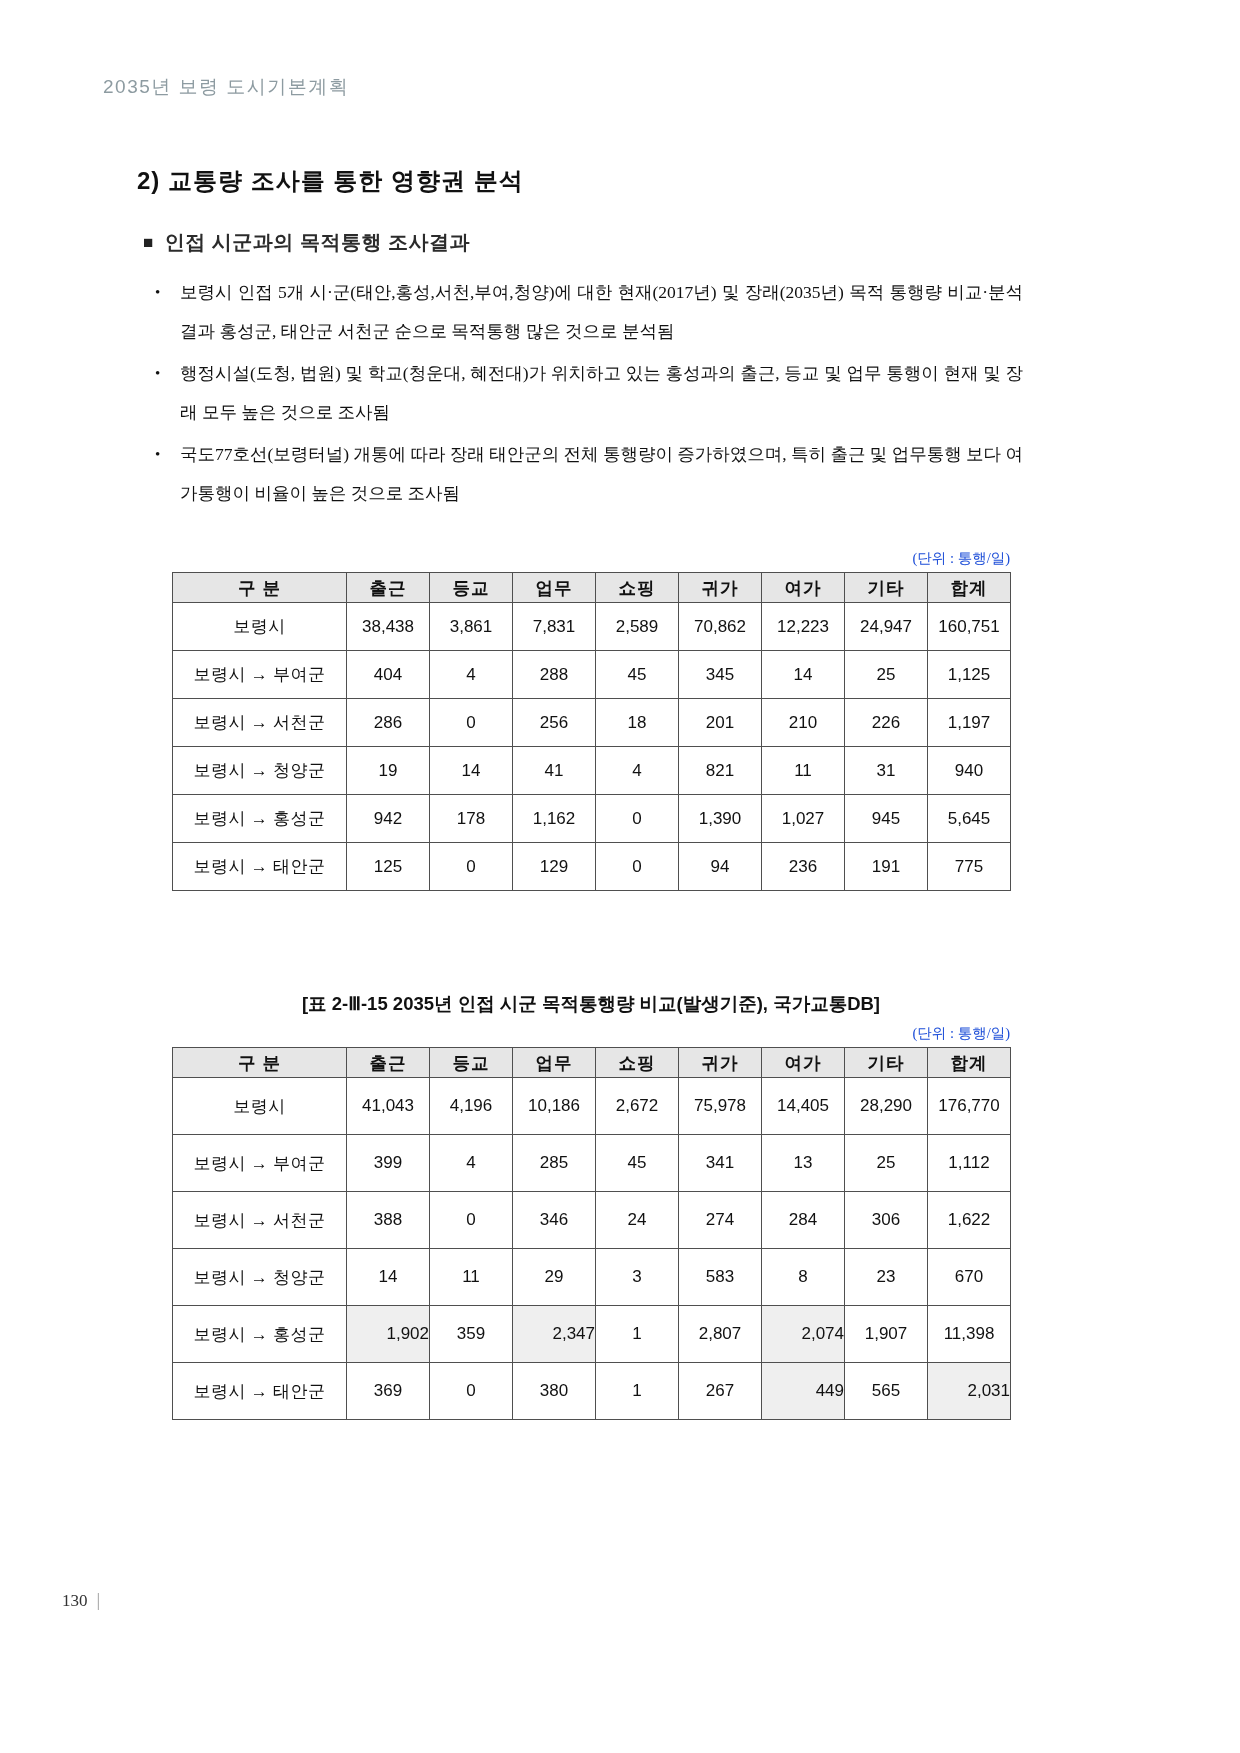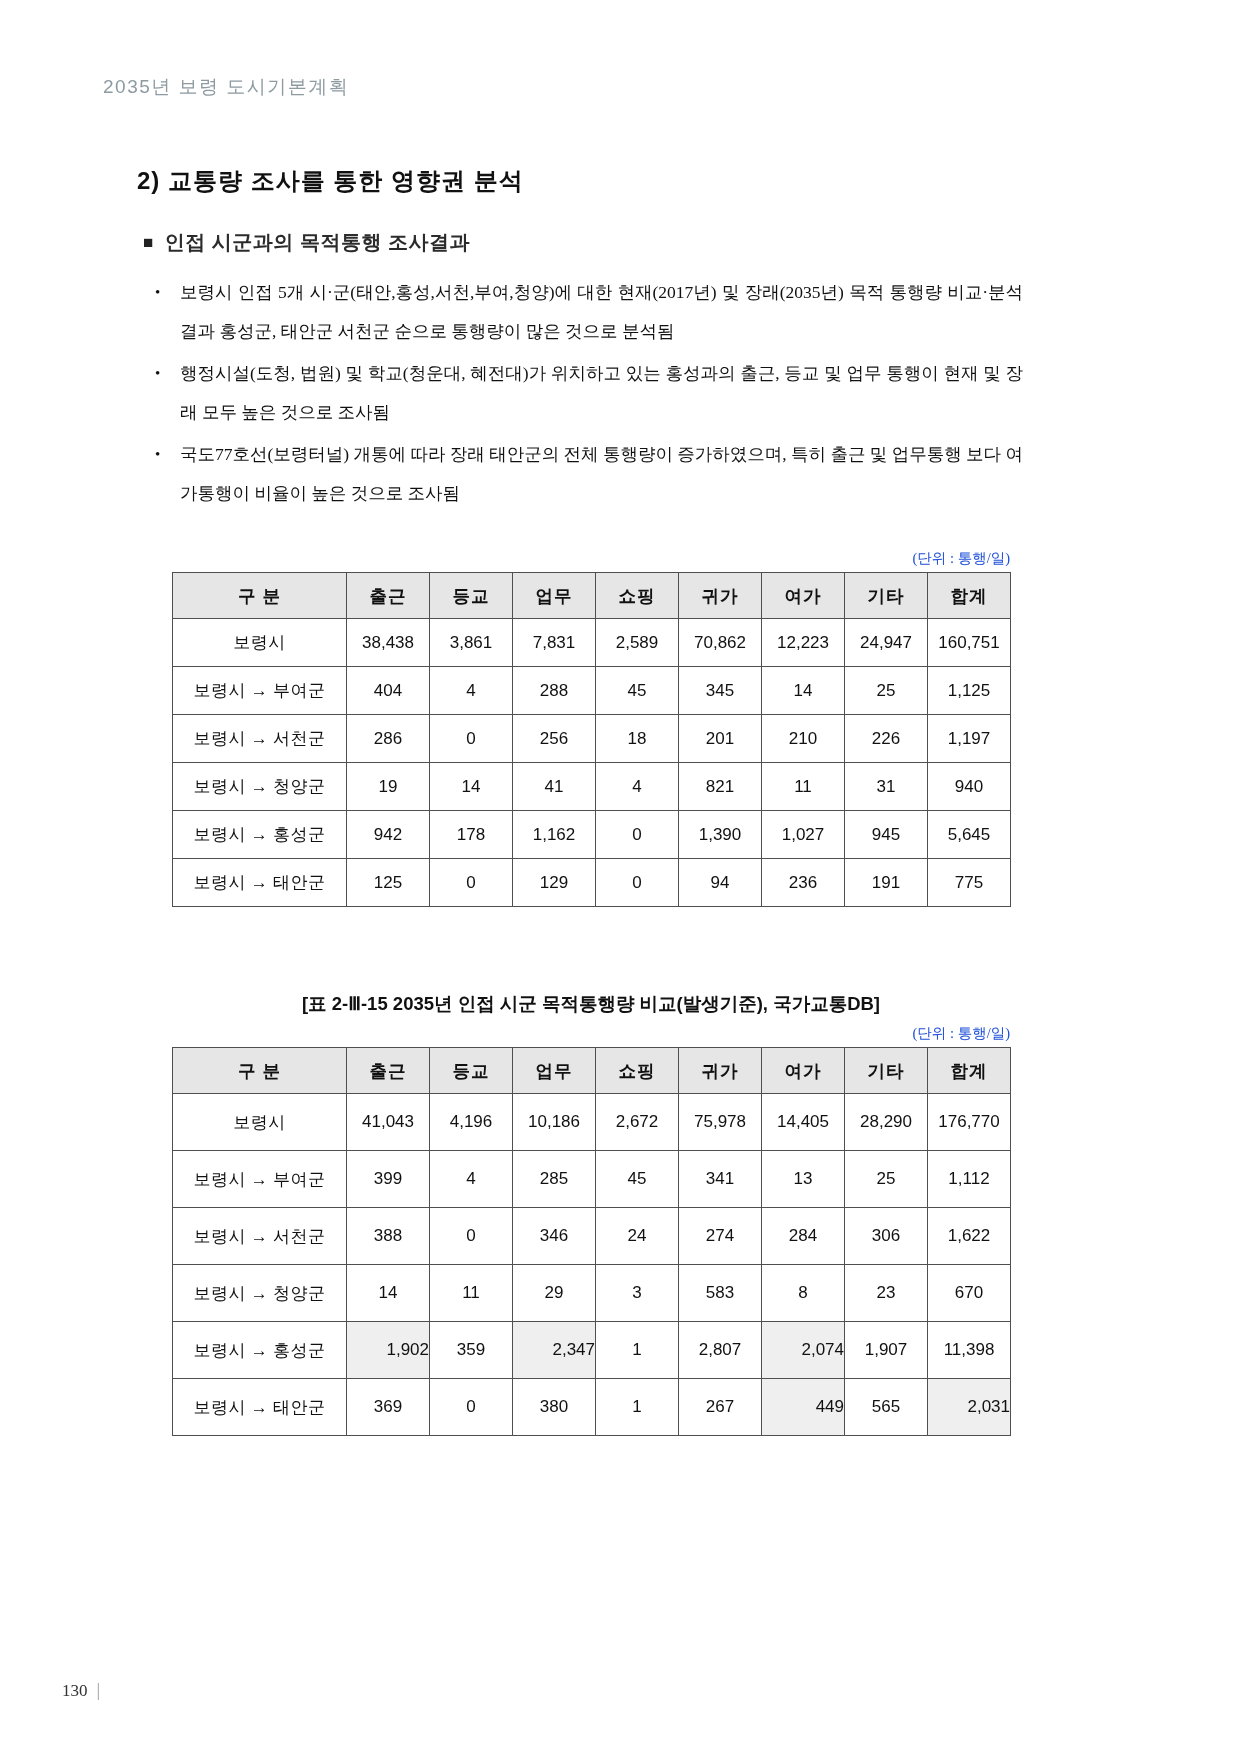--- a/index.html
+++ b/index.html
@@ -46,50 +46,50 @@
   }
   .unit-note {
     text-align:right; font-size:14.5px; line-height:19px;
     margin-bottom:4px; color:#1d4ed8;
   }
   table { border-collapse:collapse; width:838px; table-layout:fixed; }
   th, td { border:1px solid #4f4f4f; text-align:center; vertical-align:middle; }
   th {
     background:var(--table-header-bg, #e6e6e6);
     font-family:"Liberation Sans", sans-serif; font-weight:bold;
-    font-size:17.5px; height:46px; letter-spacing:1px;
+    font-size:17.5px; height:30px; letter-spacing:1px;
   }
   td { font-size:17px; height:48px; font-family:"Liberation Sans", sans-serif; }
   td.rowlabel { font-family:"Liberation Serif", serif; letter-spacing:0.5px; }
   .tb2 td { height:57px; }
   td.hl { background:var(--highlight-bg, #efefef);text-align:right; }
   col.c0 { width:174px; }
   col.cn { width:83px; }
   .page-number {
-    position:absolute; left:62px; top:1680px;
+    position:absolute; left:62px; top:1590px;
     font-size:17px; color:#333; font-family:"Liberation Serif", serif;
   }
   .page-number .bar { color:#9a9a9a; margin-left:9px; font-size:18px; }
 </style>
 </head>
 <body>
 
 <div class="doc-header">2035년 보령 도시기본계획</div>
 
 <div class="section-title">2) 교통량 조사를 통한 영향권 분석</div>
 
 <div class="subsection">
   <span class="sq">■</span>
   <span>인접 시군과의 목적통행 조사결과</span>
 </div>
 
 <div class="bullets">
     <div class="bullet">
       <span class="dot">•</span>
-      <span class="txt">보령시 인접 5개 시·군(태안,홍성,서천,부여,청양)에 대한 현재(2017년) 및 장래(2035년) 목적 통행량 비교·분석 결과 홍성군, 태안군 서천군 순으로 통행량이 많은 것으로 분석됨</span>
+      <span class="txt">보령시 인접 5개 시·군(태안,홍성,서천,부여,청양)에 대한 현재(2017년) 및 장래(2035년) 목적 통행량 비교·분석 결과 홍성군, 태안군 서천군 순으로 목적통행 많은 것으로 분석됨</span>
     </div>
     <div class="bullet">
       <span class="dot">•</span>
       <span class="txt">행정시설(도청, 법원) 및 학교(청운대, 혜전대)가 위치하고 있는 홍성과의 출근, 등교 및 업무 통행이 현재 및 장래 모두 높은 것으로 조사됨</span>
     </div>
     <div class="bullet">
       <span class="dot">•</span>
       <span class="txt">국도77호선(보령터널) 개통에 따라 장래 태안군의 전체 통행량이 증가하였으며, 특히 출근 및 업무통행 보다 여가통행이 비율이 높은 것으로 조사됨</span>
     </div>
   </div>

